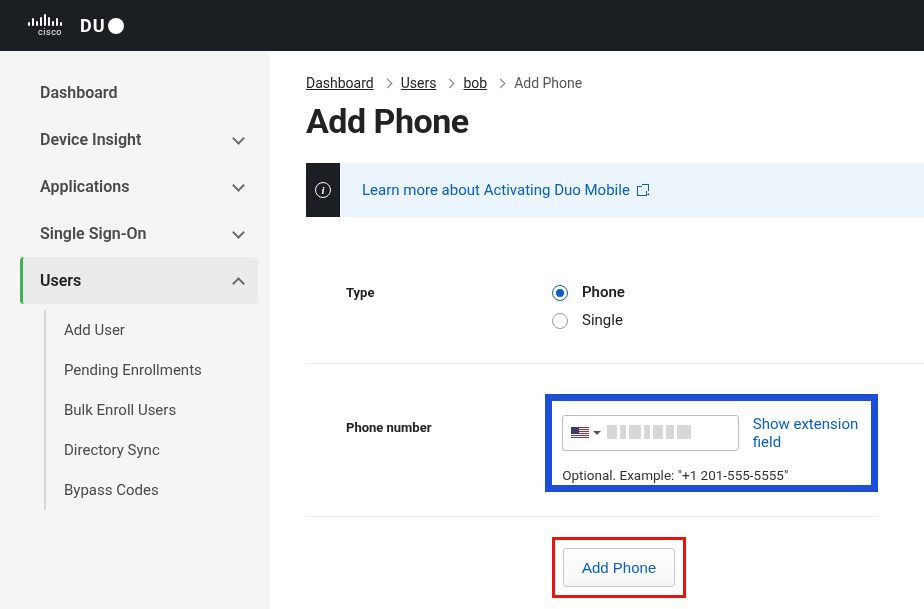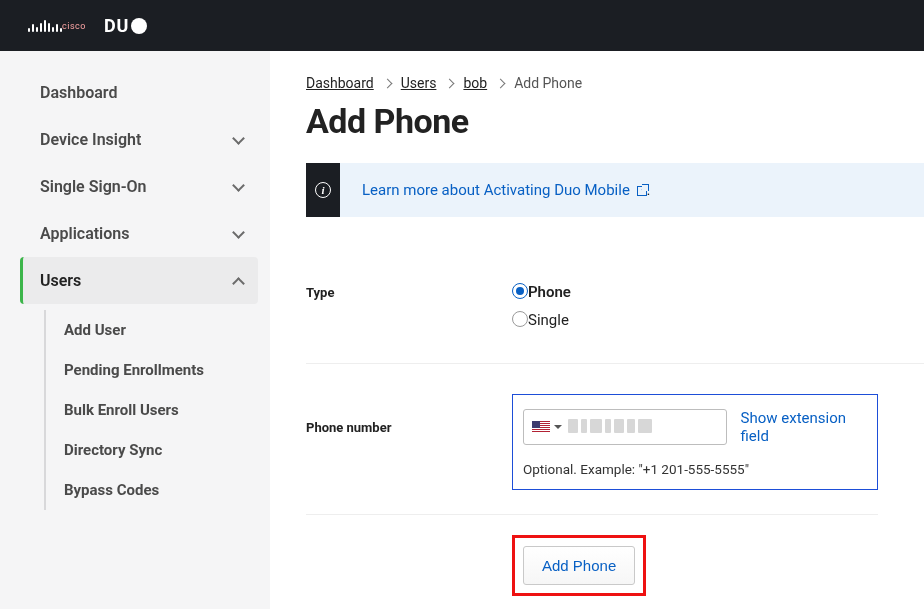--- a/index.html
+++ b/index.html
@@ -1,56 +1,56 @@
 <!DOCTYPE html>
 <html><head>
 <meta charset="utf-8">
 <style>
   * { box-sizing: border-box; margin: 0; padding: 0; }
   body { font-family: -apple-system, BlinkMacSystemFont, "Segoe UI", Roboto, Helvetica, Arial, sans-serif; font-size: 14px; color: #222; width: 924px; height: 609px; overflow: hidden; background: #fff; }
   .topbar { height: 51px; background: #1b1e23; display: flex; align-items: center; padding: 0 28px; gap: 18px; }
-  .cisco-logo { display: flex; flex-direction: row; align-items: center; color: #fca5a5; }
+  .cisco-logo { display: flex; flex-direction: column; align-items: flex-end; color: #ffffff; }
   .cisco-bars { display: flex; align-items: flex-end; gap: 2px; height: 12px; }
   .cisco-bars span { width: 2px; background: #fff; border-radius: 1px; }
   .cisco-text { font-size: 9px; letter-spacing: 0.5px; margin-top: 1px; }
   .duo-logo { display: flex; align-items: center; gap: 2px; font-weight: 700; letter-spacing: 1px; font-size: 18px; color: #fff; }
   .duo-half { width: 16px; height: 16px; position: relative; }
   .duo-half-top { position:absolute; top:0; left:0; width:100%; height:50%; background:#fff; border-top-left-radius:8px; border-top-right-radius:8px;}
   .layout { display: flex; height: calc(609px - 51px); }
   .sidebar { width: 270px; background: #f5f5f6; padding: 18px 12px 0 20px; overflow: hidden; }
   .navitem { display: flex; align-items: center; justify-content: space-between; padding: 14px 14px 14px 20px; font-size: 16px; color: #4a4a4a; font-weight: 600; cursor: pointer; border-radius: 4px; }
   .navitem.active { background: #ebebec; color: #222; border-left: 3px solid #3cb54a; padding-left: 17px; }
   .chev { width: 12px; height: 12px; display:inline-block; position: relative; }
   .chev::before { content:""; position:absolute; width:7px; height:7px; border-right:2px solid #6b6b6b; border-bottom:2px solid #6b6b6b; transform: rotate(45deg); top:0; left:2px; }
   .chev.up::before { transform: rotate(-135deg); top:4px; }
   .subnav { margin: 6px 0 0 24px; border-left: 2px solid #d8d8da; padding-left: 0; }
-  .subnav .subitem { padding: 11px 8px 11px 18px; font-size: 15px; color: #4a4a4a; font-weight: 700; cursor: pointer; }
+  .subnav .subitem { padding: 11px 8px 11px 18px; font-size: 15px; color: #4a4a4a; font-weight: 400; cursor: pointer; }
   .content { flex: 1; padding: 24px 0 0 36px; overflow: hidden; }
   .breadcrumb { font-size: 14px; color: #444; display:flex; align-items:center; gap: 8px; }
   .breadcrumb a { color: #222; text-decoration: underline; cursor: pointer; }
   .breadcrumb .sep::before { content:""; display:inline-block; width:6px; height:6px; border-right:1.5px solid #777; border-bottom:1.5px solid #777; transform: rotate(-45deg); margin: 0 2px 1px 2px; }
   .breadcrumb .current { color: #555; }
   h1 { font-size: 34px; font-weight: 700; margin: 10px 0 22px 0; letter-spacing: -0.5px; }
   .infobar { display:flex; align-items:stretch; background:#ebf3fb; margin-right: 0; }
   .infobar .icon { width:34px; min-width:34px; background:#1b1e23; display:flex; align-items:center; justify-content:center; }
   .info-i { width:16px; height:16px; border:1.5px solid #fff; border-radius:50%; color:#fff; font-size:11px; font-weight:700; display:flex; align-items:center; justify-content:center; font-family: Georgia, serif; font-style: italic;}
   .infobar .msg { padding: 18px 22px; font-size: 15px; }
   .infobar .msg a { color: #0860c4; text-decoration: none; cursor:pointer; }
   .ext-icon { display:inline-block; width:10px; height:10px; border:1.5px solid #0860c4; position:relative; margin-left:3px; vertical-align: -1px;}
   .ext-icon::after{ content:""; position:absolute; width:6px; height:6px; border-top:1.5px solid #0860c4; border-right:1.5px solid #0860c4; top:-3px; right:-3px; background:#ebf3fb;}
   .ext-icon::before{ content:""; position:absolute; width:7px; height:1.5px; background:#0860c4; transform:rotate(-45deg); top:0px; right:-2px;}
   .formrow { display:flex; padding: 24px 0; border-bottom: 1px solid #eee; }
   .formrow.noborder { border-bottom: none; }
-  .formrow .label { width: 206px; font-size: 13px; font-weight: 700; padding-top: 2px; }
+  .formrow .label { width: 206px; font-size: 13px; font-weight: 700; padding-top: 2px; margin-left: 40px; }
   .formrow .field { flex:1; }
-  .radio-row { display:flex; align-items:flex-start; margin-bottom: 10px; font-size:15px; }
+  .radio-row { display:flex; align-items:flex-end; gap:14px; margin-bottom: 10px; font-size:15px; }
   .radio { width:16px; height:16px; border:1.5px solid #9a9a9a; border-radius:50%; display:inline-flex; align-items:center; justify-content:center; cursor:pointer; }
   .radio.checked { border-color:#0860c4; }
   .radio.checked::after { content:""; width:8px; height:8px; background:#0860c4; border-radius:50%; }
-  .highlight-box { border: 1px solid #1d4ed8; padding: 14px 10px 12px 10px; margin-right: 46px; }
+  .highlight-box { border: 7px solid #1d4ed8; padding: 14px 10px 2px 10px; margin-right: 46px; }
   .phone-line { display:flex; align-items:center; gap:14px; }
   .phone-input-wrap { display:flex; align-items:center; border:1px solid #bdbdbd; border-radius:3px; height:36px; width:220px; padding: 0 6px 0 8px; background:#fff;}
   .flag { width:18px; height:12px; background: linear-gradient(to bottom, #b22234 0 8%, #fff 8% 16%, #b22234 16% 24%, #fff 24% 32%, #b22234 32% 40%, #fff 40% 48%, #b22234 48% 56%, #fff 56% 64%, #b22234 64% 72%, #fff 72% 80%, #b22234 80% 88%, #fff 88% 100%); position:relative; }
   .flag::before{ content:""; position:absolute; top:0; left:0; width:8px; height:7px; background:#3c3b6e;}
   .flag-caret { width:0; height:0; border-left:4px solid transparent; border-right:4px solid transparent; border-top:4px solid #555; margin-left:4px; margin-right:6px; cursor:pointer;}
   .blurred { position:relative; flex:1; height:20px; overflow:hidden; }
   .blurred span { display:inline-block; height:14px; background:#d7d7d7; margin-right:3px; vertical-align: middle; border-radius:1px;}
   .show-ext { color:#0860c4; font-size:15px; cursor:pointer; }
   .hint { font-size: 13.5px; color:#333; margin-top:16px; }
   .btn-box { border:3px solid #e11; display:inline-block; padding: 8px; margin-top: 14px; }
@@ -87,25 +87,25 @@
 <div class="layout">
   <aside class="sidebar">
     <div class="navitem">
       <span>Dashboard</span>
     </div>
     <div class="navitem">
       <span>Device Insight</span>
       <span class="chev"></span>
     </div>
     <div class="navitem">
-      <span>Single Sign-On</span>
+      <span>Applications</span>
       <span class="chev"></span>
     </div>
     <div class="navitem">
-      <span>Applications</span>
+      <span>Single Sign-On</span>
       <span class="chev"></span>
     </div>
     <div class="navitem active">
       <span>Users</span>
       <span class="chev up"></span>
     </div>
     <div class="subnav">
       <div class="subitem">Add User</div>
       <div class="subitem">Pending Enrollments</div>
       <div class="subitem">Bulk Enroll Users</div>

